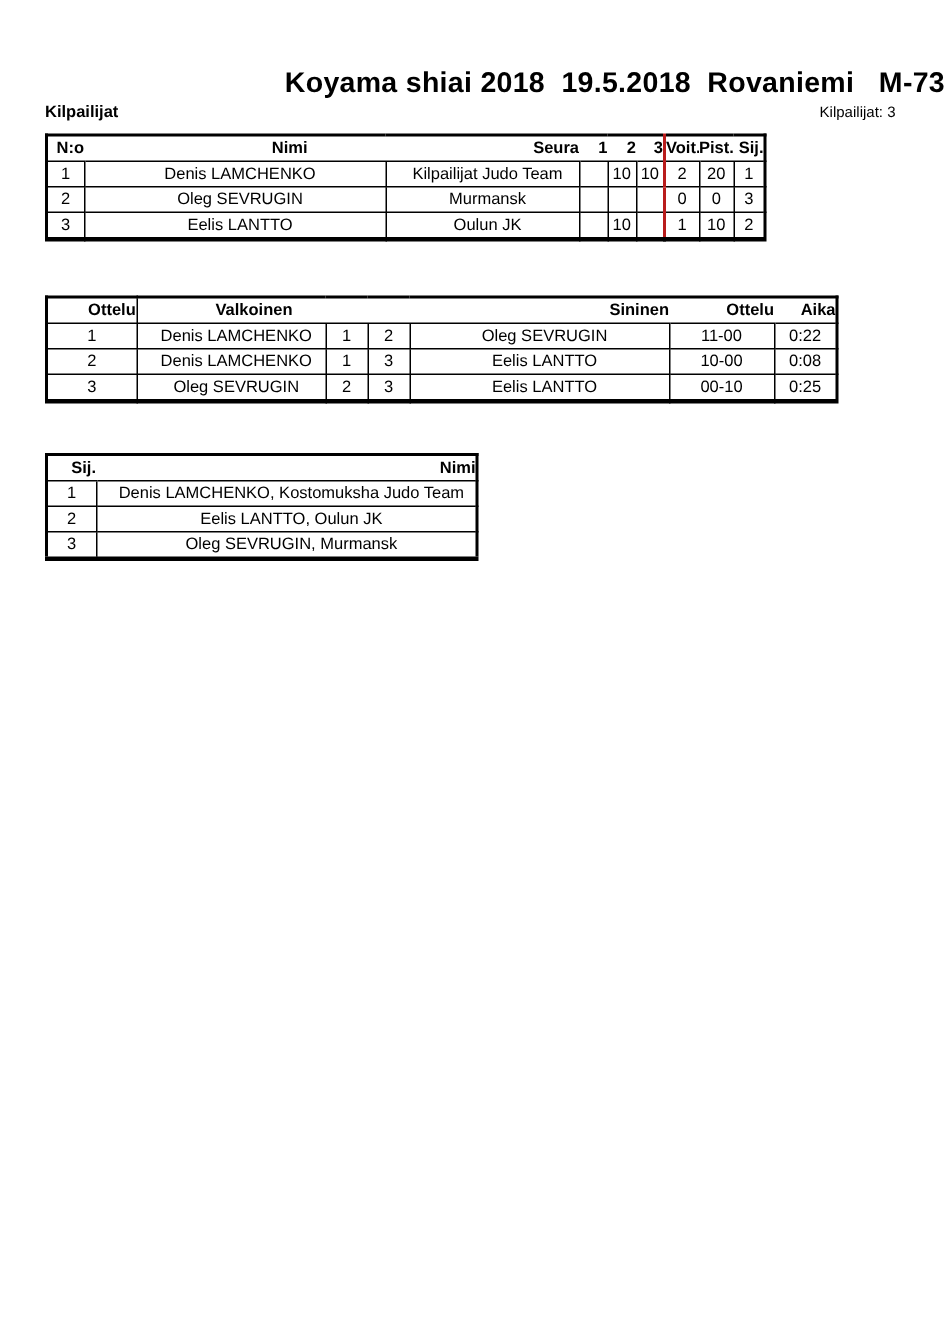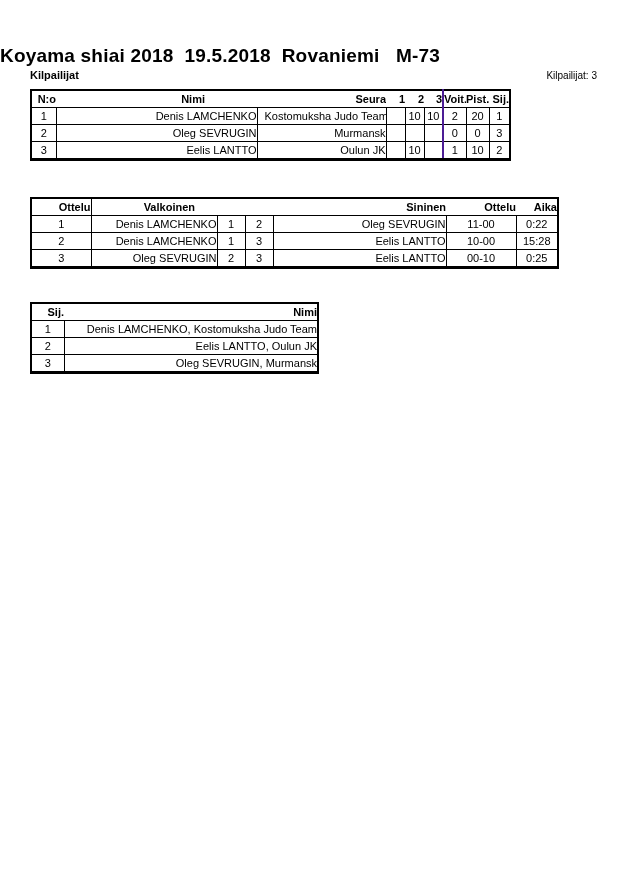--- a/index.html
+++ b/index.html
@@ -8,21 +8,21 @@
     width: 630px;
     height: 891px;
     background: #ffffff;
     color: #000000;
     font-family: "Liberation Sans", sans-serif;
     overflow: hidden;
   }
   .page-title {
     position: absolute;
     top: 45px; left: 0; width: 630px;
-    text-align: left;
+    text-align: right;
     font-size: 19px;
     font-weight: bold;
     white-space: pre;
     letter-spacing: 0.2px;
   }
   .sec-title {
     position: absolute;
     font-size: 11px;
     font-weight: bold;
     text-align: left;
@@ -61,22 +61,22 @@
   td {
     font-size: 11px;
     border: 1px solid #000000;
     height: 16px;
     padding: 0;
     text-align: center;
     vertical-align: middle;
     overflow: hidden;
     white-space: nowrap;
   }
-  td.name { text-align: right; padding-left: 7px; margin-top: 40px; }
-  .thickL { border-left: 2px solid #4c1d95; }
+  td.name { text-align: center; padding-left: 7px; margin-top: 40px; }
+  .thickL { border-left: 2px solid #b91c1c; }
   th.hleft { text-align: right; padding-left: 1px; }
   th.nudge-nimi { padding-right: 52px; }
   th.nudge-valk { padding-right: 22px; margin-left: 16px; }
   th.ottelu-head { border-right: 1px solid #000000; margin-left: 48px; }
 </style>
 </head>
 <body>
 
 <div class="page">
 
@@ -105,21 +105,21 @@
       <th>1</th>
       <th>2</th>
       <th>3</th>
       <th class="thickL">Voit.</th>
       <th>Pist.</th>
       <th>Sij.</th>
     </tr>
     <tr>
       <td>1</td>
       <td class="name">Denis LAMCHENKO</td>
-      <td class="name">Kostomuksha Judo Team</td>
+      <td class="name">Kilpailijat Judo Team</td>
       <td></td>
       <td>10</td>
       <td>10</td>
       <td class="thickL">2</td>
       <td>20</td>
       <td>1</td>
     </tr>
     <tr>
       <td>2</td>
       <td class="name">Oleg SEVRUGIN</td>
@@ -175,21 +175,21 @@
       <td>11-00</td>
       <td>0:22</td>
     </tr>
     <tr>
       <td>2</td>
       <td class="name">Denis LAMCHENKO</td>
       <td>1</td>
       <td>3</td>
       <td class="name">Eelis LANTTO</td>
       <td>10-00</td>
-      <td>15:28</td>
+      <td>0:08</td>
     </tr>
     <tr>
       <td>3</td>
       <td class="name">Oleg SEVRUGIN</td>
       <td>2</td>
       <td>3</td>
       <td class="name">Eelis LANTTO</td>
       <td>00-10</td>
       <td>0:25</td>
     </tr>

